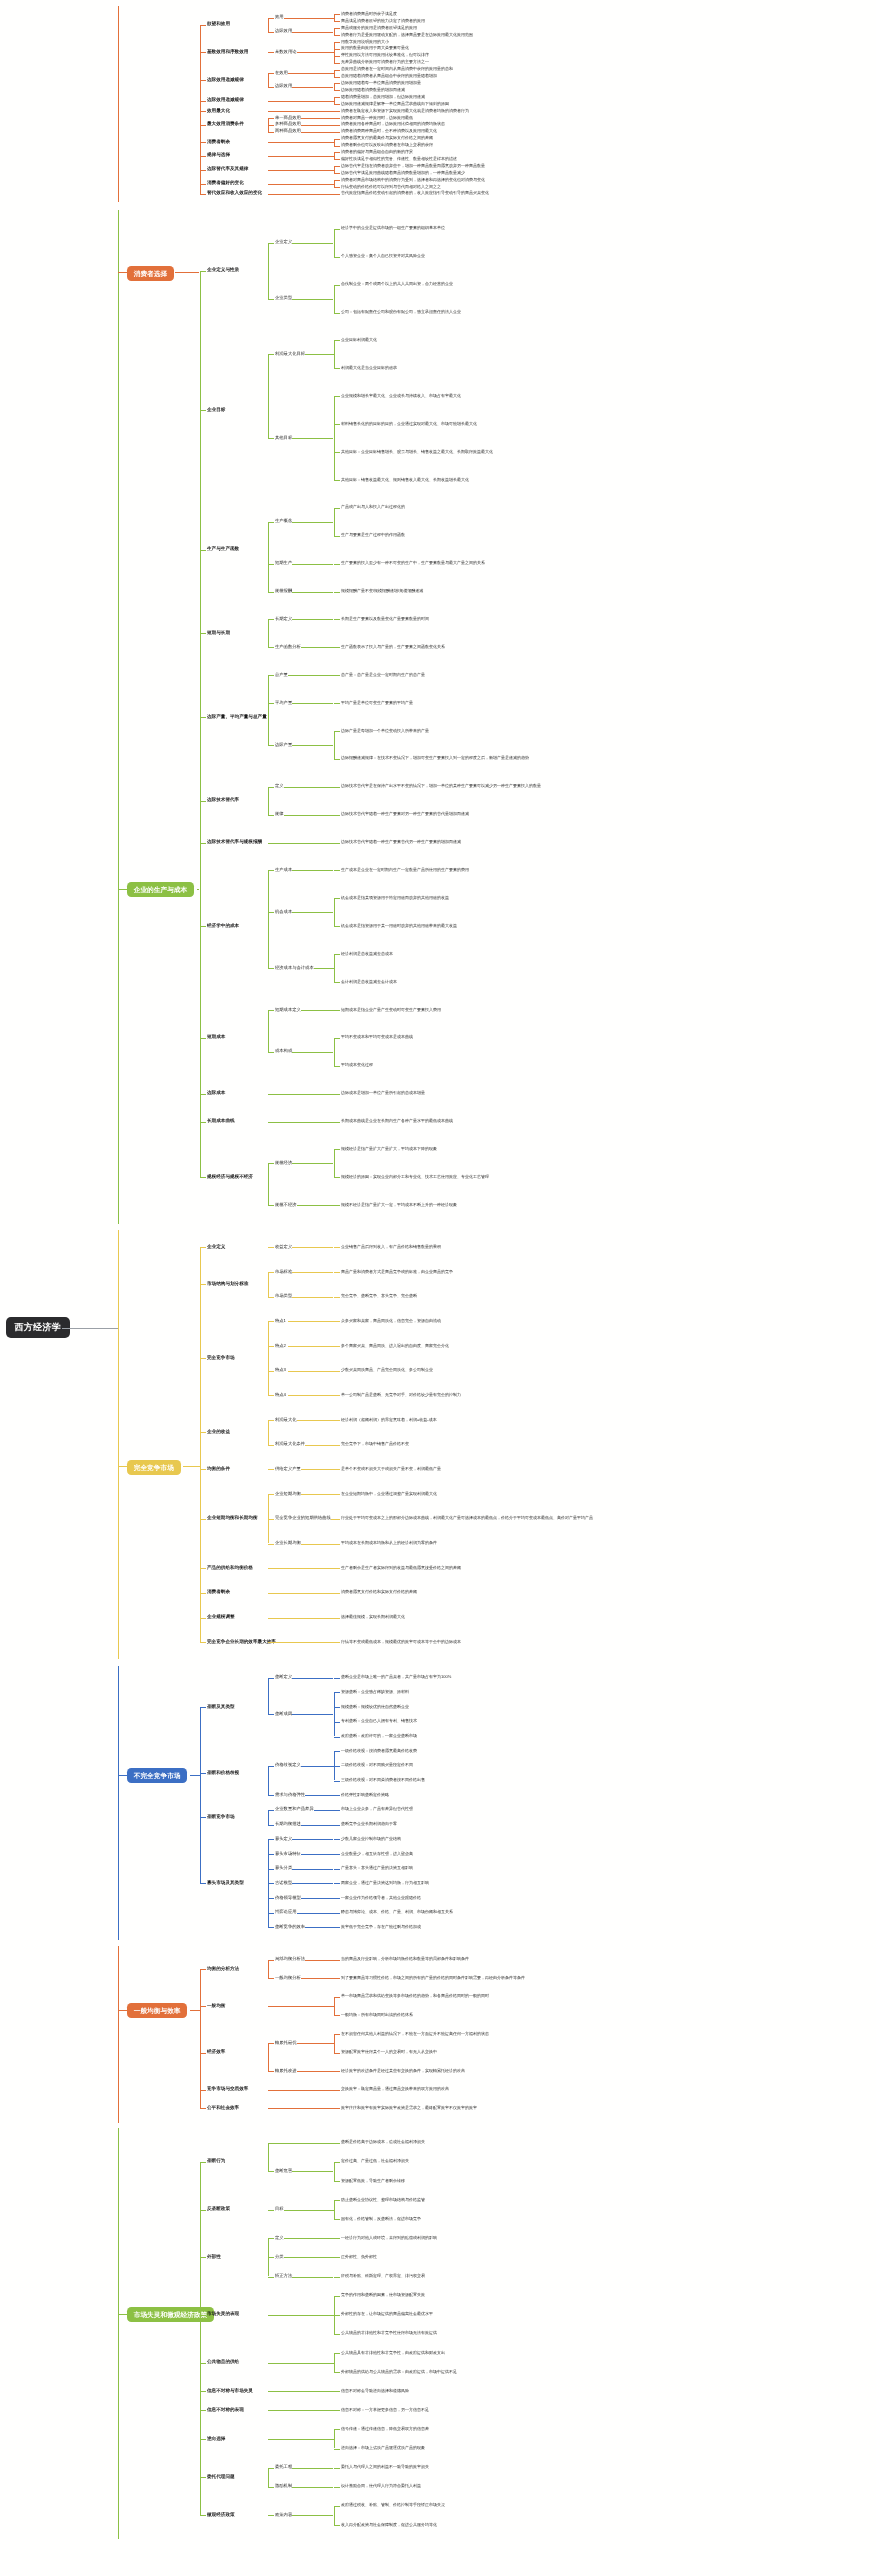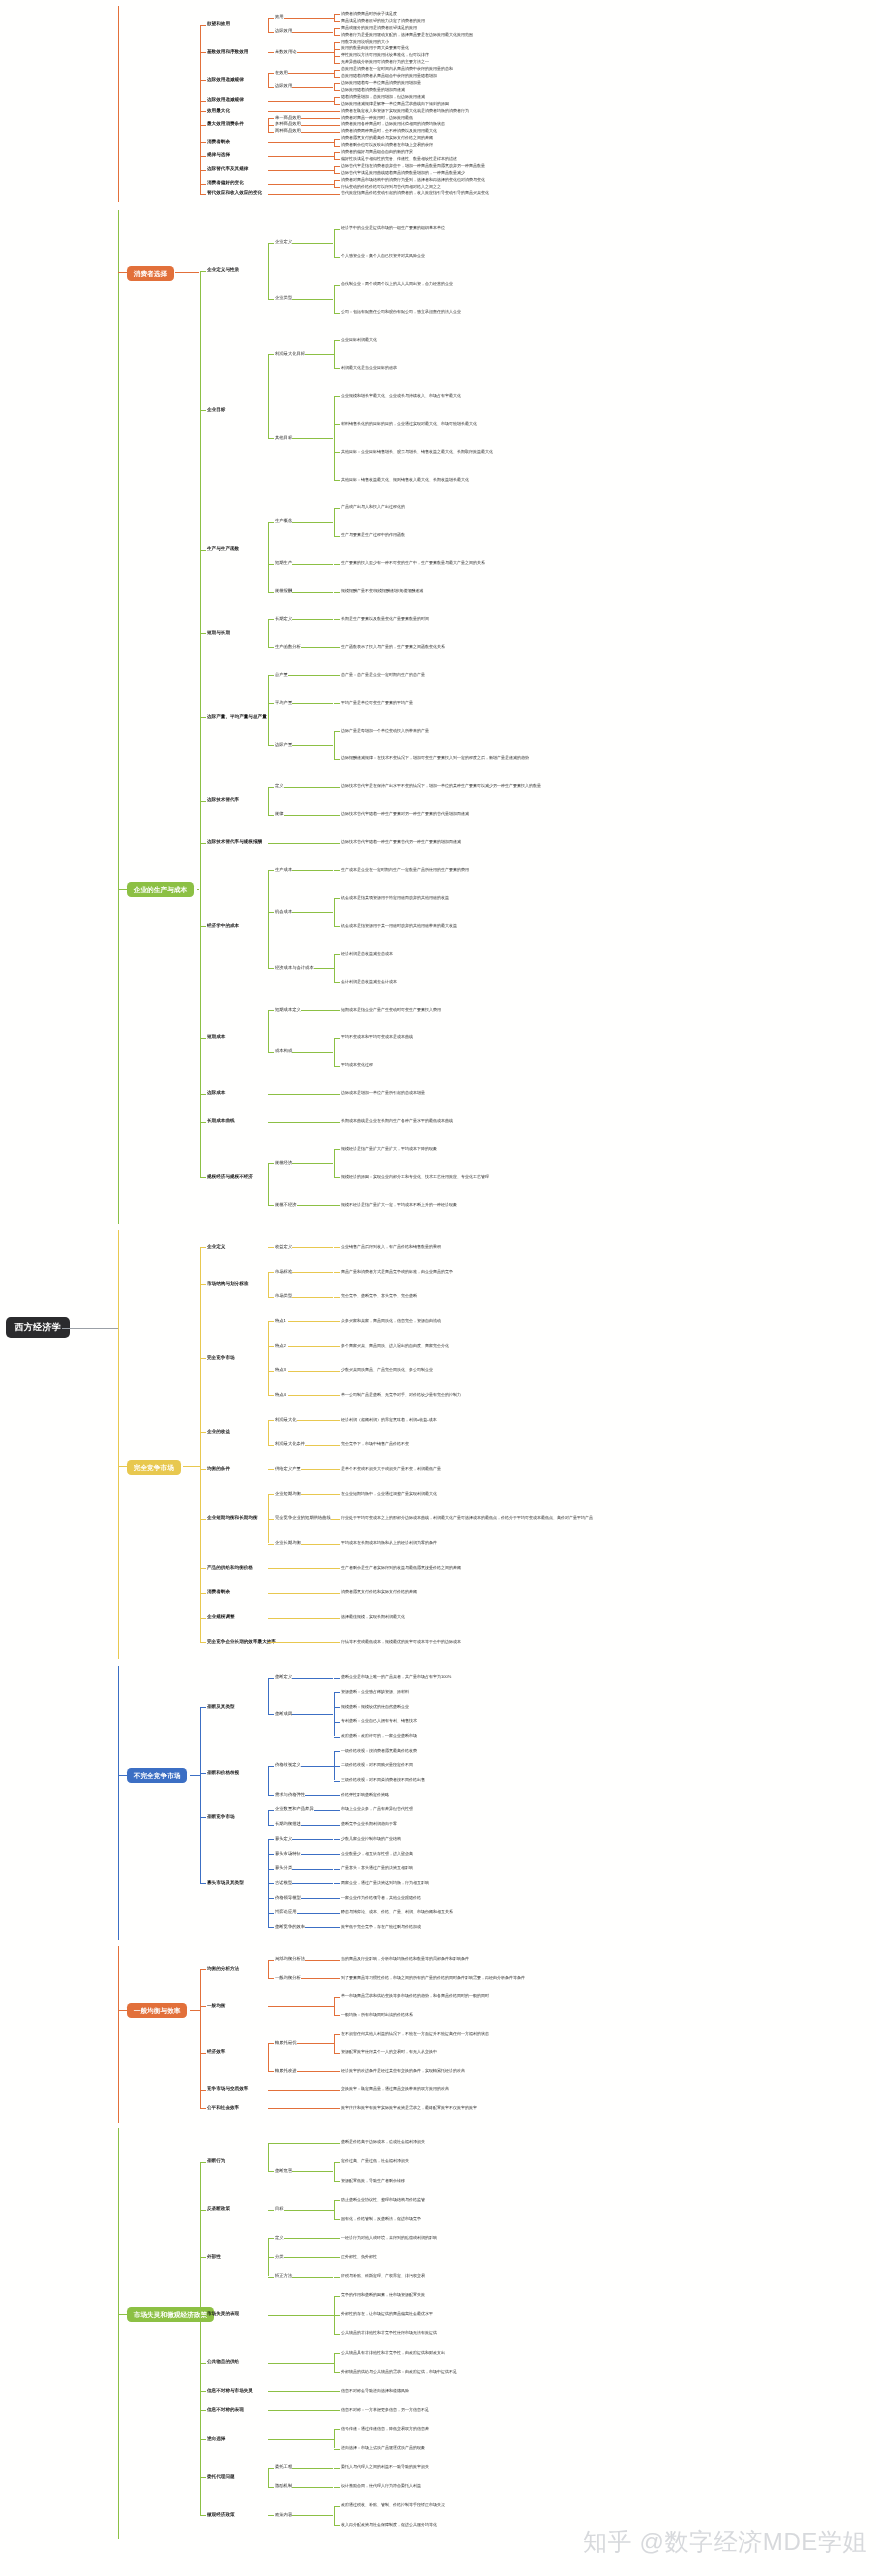--- a/index.html
+++ b/index.html
@@ -739,15 +739,14 @@
     <div class="node l3" style="left: 275px; top: 2513px;">政策内容</div>
     <div class="h" style="left: 268px; top: 2515px; width: 6px; background: rgb(140, 192, 68); height: 0.6px;"></div>
     <div class="node l4" style="left: 341px; top: 2503px;">政府通过税收、补贴、管制、价格控制等手段矫正市场失灵</div>
     <div class="h" style="left: 334px; top: 2506px; width: 6px; background: rgb(140, 192, 68); height: 0.5px;"></div>
     <div class="node l4" style="left: 341px; top: 2523px;">收入再分配政策与社会保障制度，促进公共服务均等化</div>
     <div class="h" style="left: 334px; top: 2525px; width: 6px; background: rgb(140, 192, 68); height: 0.5px;"></div>
     <div class="v" style="left: 334px; top: 2506px; height: 19px; background: rgb(140, 192, 68); width: 0.6px;"></div>
     <div class="h" style="left: 292px; top: 2515px; width: 41px; background: rgb(140, 192, 68); height: 0.5px;"></div>
     <div class="v" style="left: 200px; top: 2162px; height: 354px; background: rgb(140, 192, 68); width: 0.7px;"></div>
     <div class="h" style="left: 219px; top: 2314px; width: 0.6px; background: rgb(140, 192, 68); height: 0.9px;"></div>
-    <div class="wm" style="left: 583px; top: 2526px;">知乎 @数字经济MDE学姐</div>
   </div>
 
 
 </body></html>

